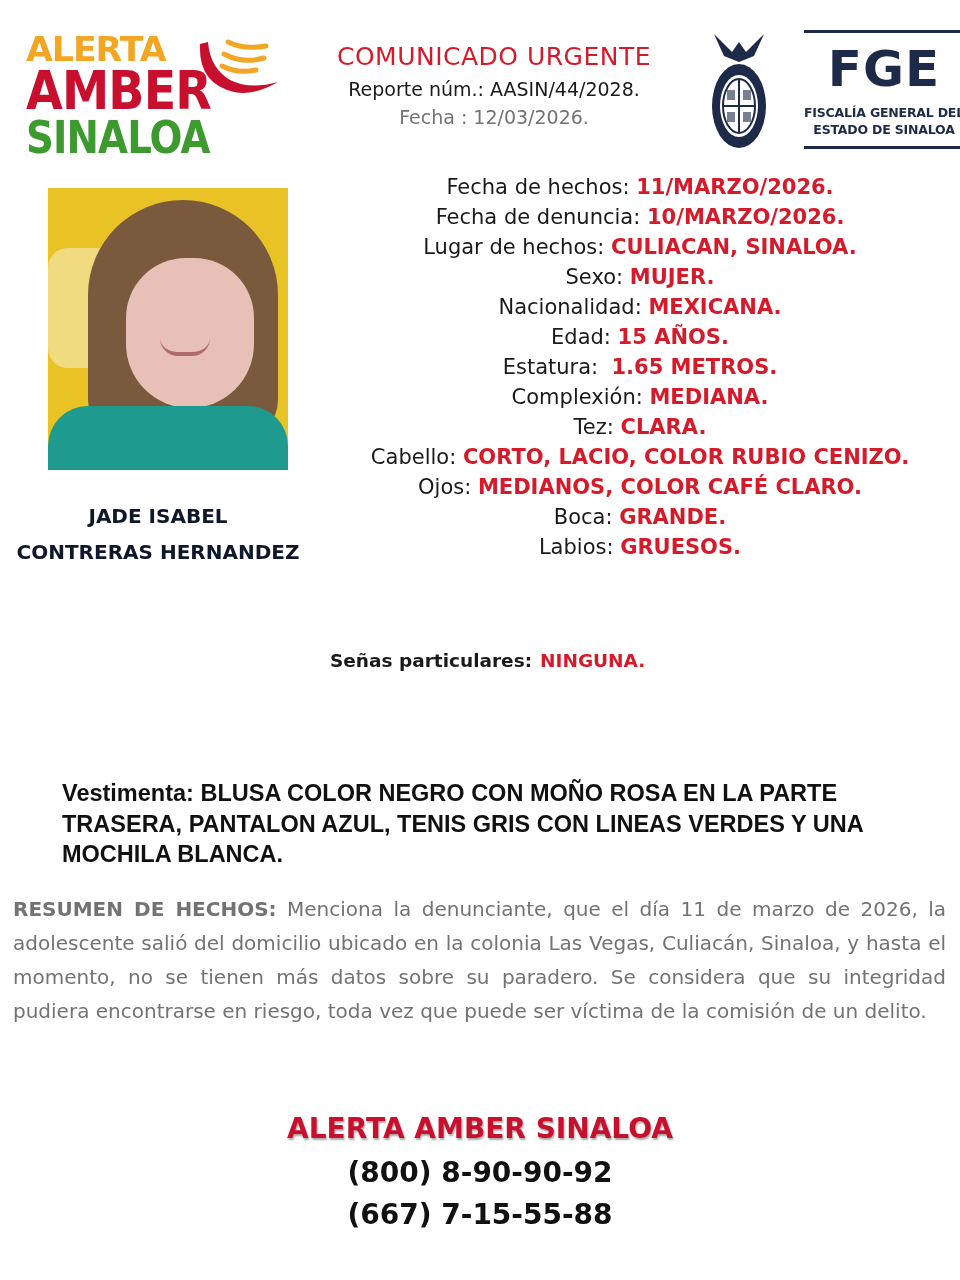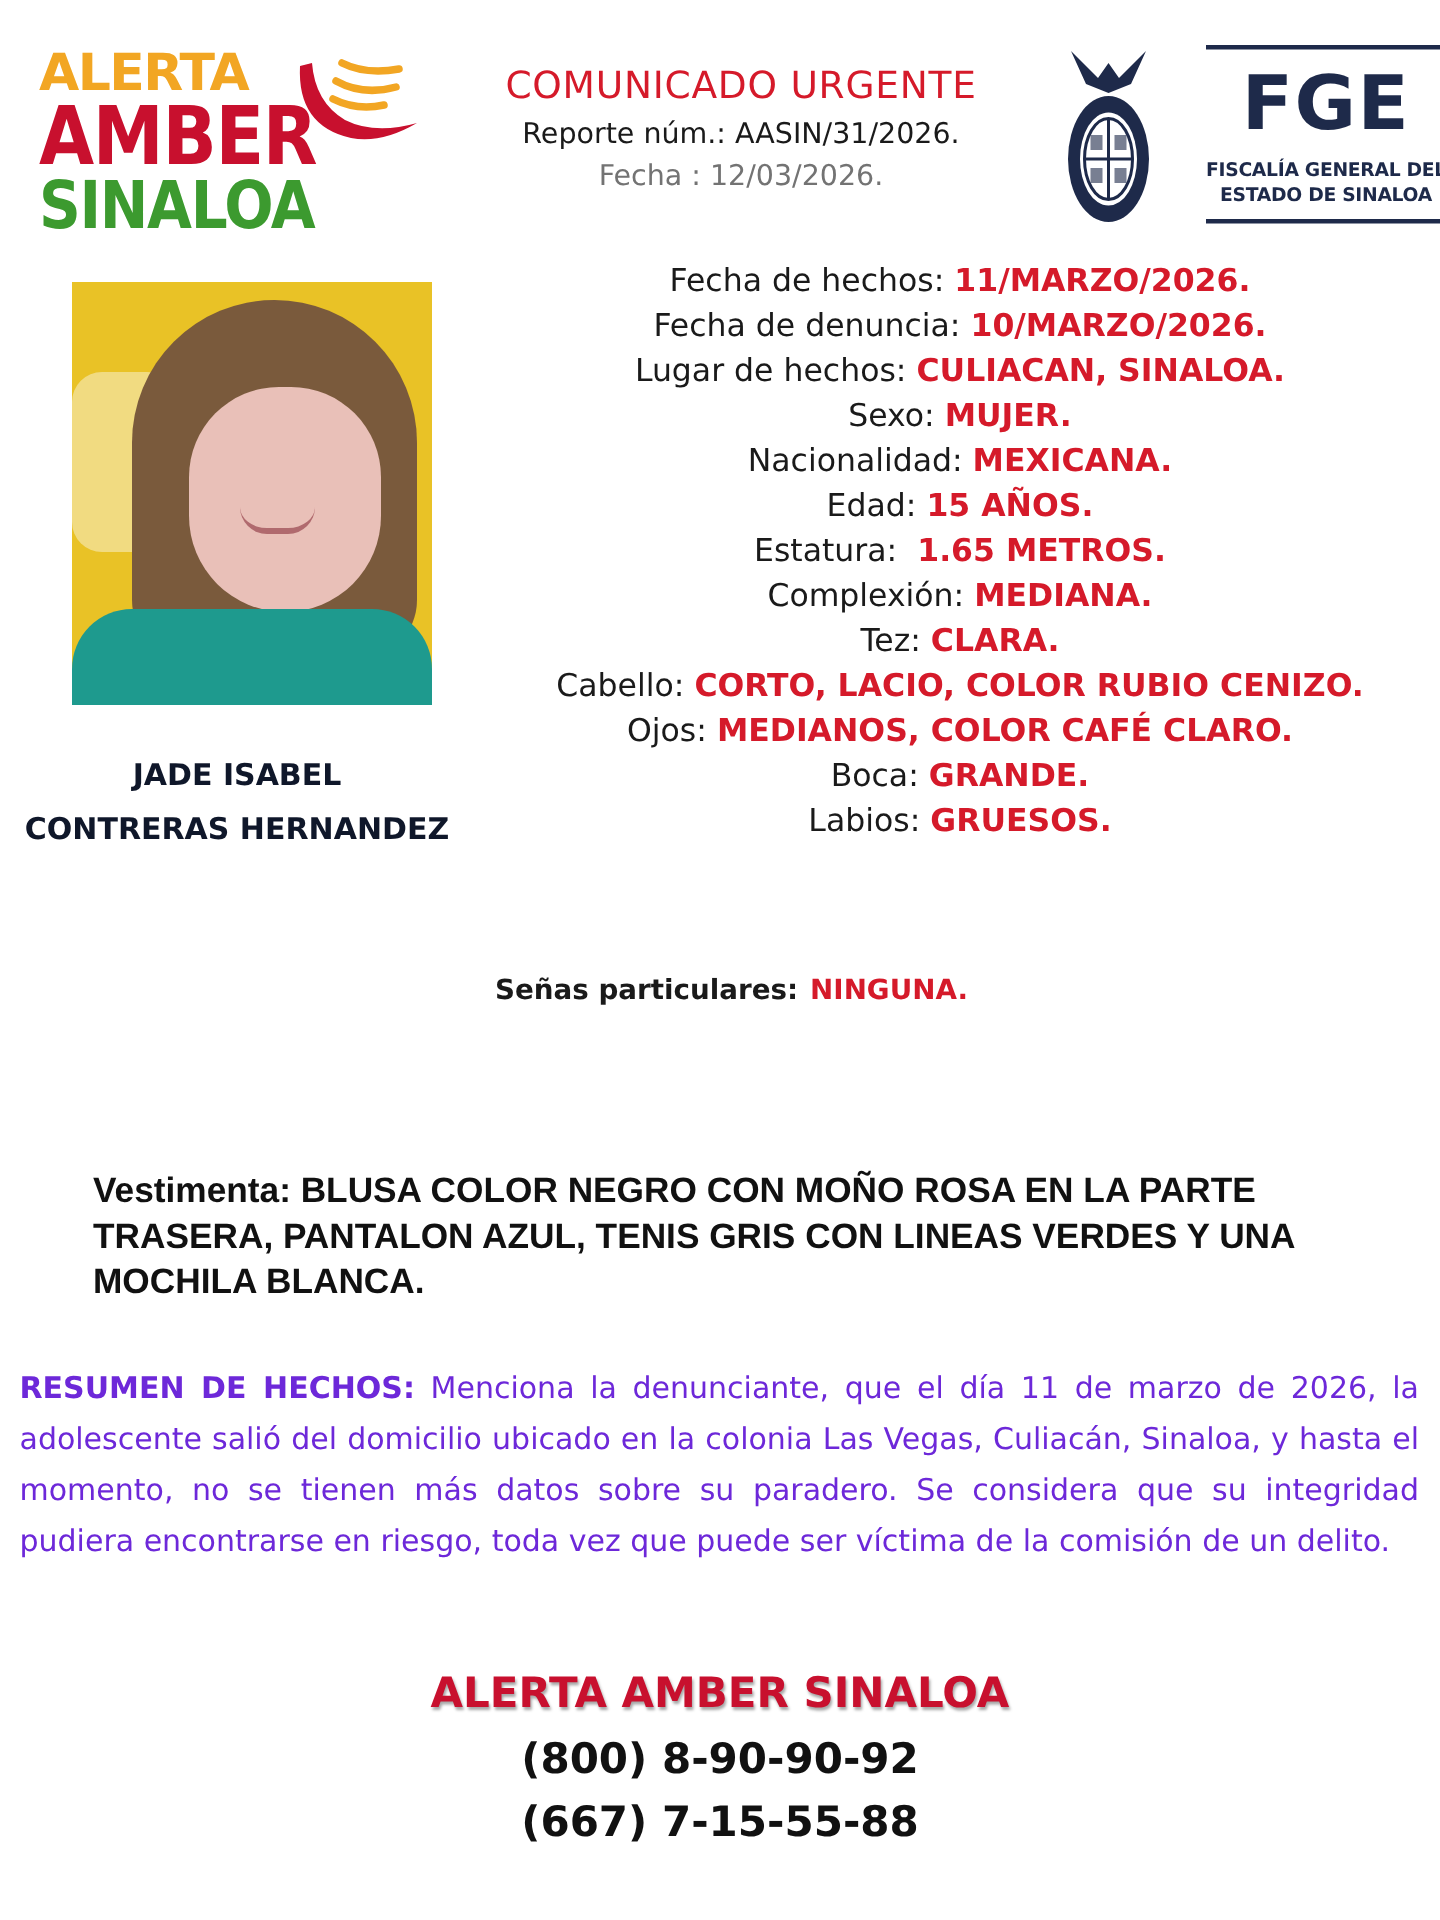--- a/index.html
+++ b/index.html
@@ -47,21 +47,21 @@
   .attr .val { color: #d51a2a; font-weight: bold; }
 
   .senas { position: absolute; left: 330px; top: 650px; font-family: "DejaVu Sans", sans-serif; font-size: 18.5px; white-space: nowrap; }
   .senas .lbl { font-weight: bold; color: #1a1a1a; }
   .senas .val { font-weight: bold; color: #d51a2a; margin-left: 8px; margin-top: 35px; }
 
   
   .vestimenta { position: absolute; left: 14px; top: 778px; width: 880px; font-family: "Liberation Sans", sans-serif; font-weight: bold; font-size: 23.5px; line-height: 30.5px; color: #111; margin-left: 48px; }
 
   
-  .resumen { position: absolute; left: 13px; top: 892px; width: 933px; font-family: "DejaVu Sans", sans-serif; font-size: 20px; line-height: 34px; text-align: justify; color: #6d28d9; margin-top: 16px; }
+  .resumen { position: absolute; left: 13px; top: 892px; width: 933px; font-family: "DejaVu Sans", sans-serif; font-size: 20px; line-height: 34px; text-align: justify; color: #737373; }
   .resumen .lbl { font-weight: bold; }
 
   
   .footer { position: absolute; left: 0; top: 1106px; width: 960px; text-align: center; }
   .footer .title { font-family: "DejaVu Sans", sans-serif; font-weight: bold; font-size: 28px; color: #c8102e; text-shadow: 1px 2px 2px rgba(0,0,0,0.35); line-height: 46px; }
   .footer .phone { font-family: "DejaVu Sans", sans-serif; font-weight: bold; font-size: 28px; color: #111; line-height: 42px; }
 </style>
 </head>
 <body>
 
@@ -72,21 +72,21 @@
   <svg class="signal" viewBox="0 0 84 70">
     <path d="M6 10 Q4 50 40 58 Q60 62 84 48 Q56 56 36 46 Q16 34 14 8 Z" fill="#c8102e"></path>
     <path d="M34 8 Q50 16 72 12" stroke="#f2a623" stroke-width="5" fill="none" stroke-linecap="round"></path>
     <path d="M30 20 Q48 30 70 24" stroke="#f2a623" stroke-width="5" fill="none" stroke-linecap="round"></path>
     <path d="M28 32 Q44 40 62 36" stroke="#f2a623" stroke-width="5" fill="none" stroke-linecap="round"></path>
   </svg>
 </div>
 
 <div class="comunicado">
   <div class="title">COMUNICADO URGENTE</div>
-  <div class="reporte">Reporte núm.: AASIN/31/2026.</div>
+  <div class="reporte">Reporte núm.: AASIN/44/2028.</div>
   <div class="fecha">Fecha : 12/03/2026.</div>
 </div>
 
 <svg class="fge-seal" viewBox="0 0 58 122">
   <path d="M4 6 L22 24 L29 14 L36 24 L54 6 L44 28 L29 34 L14 28 Z" fill="#1e2a4a"></path>
   <ellipse cx="29" cy="78" rx="27" ry="42" fill="#1e2a4a"></ellipse>
   <ellipse cx="29" cy="78" rx="19" ry="31" fill="#ffffff"></ellipse>
   <ellipse cx="29" cy="78" rx="16" ry="27" fill="none" stroke="#1e2a4a" stroke-width="2"></ellipse>
   <line x1="29" y1="51" x2="29" y2="105" stroke="#1e2a4a" stroke-width="2"></line>
   <line x1="13" y1="78" x2="45" y2="78" stroke="#1e2a4a" stroke-width="2"></line>

